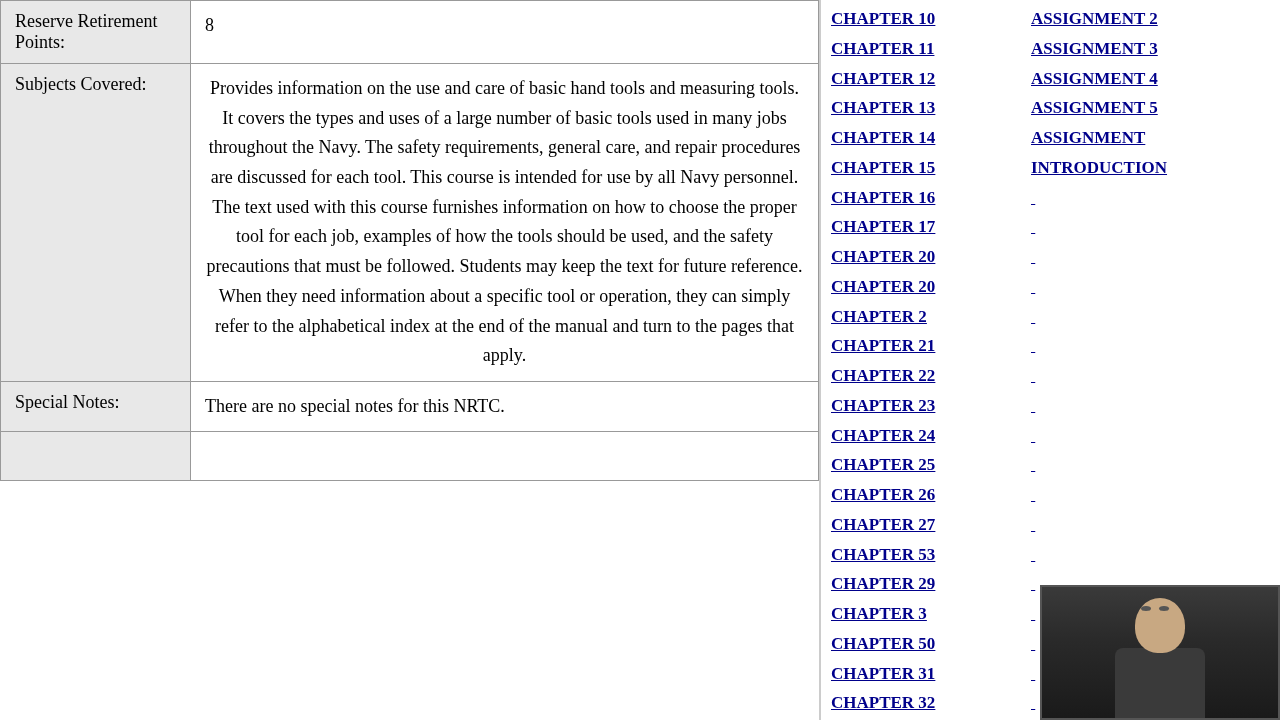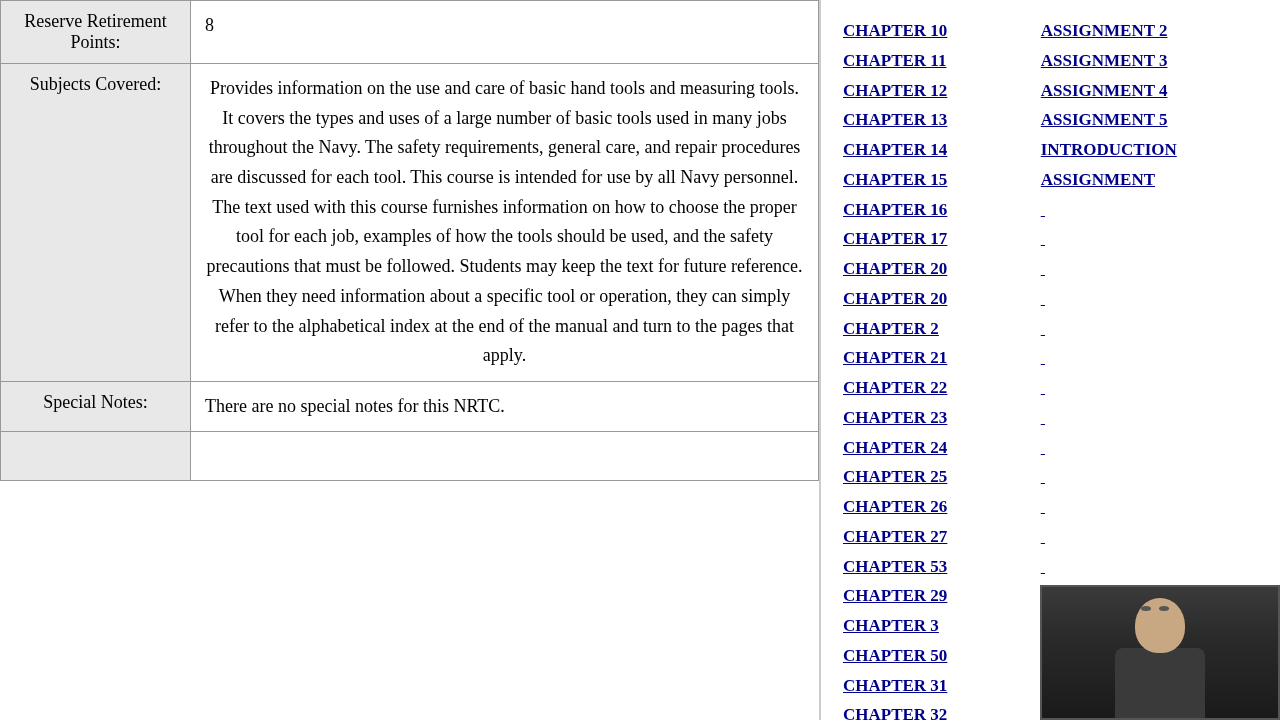--- a/index.html
+++ b/index.html
@@ -30,42 +30,41 @@
       border: 1px solid #999;
       vertical-align: top;
       padding: 10px 14px;
     }
 
     .label-cell {
       width: 190px;
       background: #e8e8e8;
       font-weight: normal;
       font-size: 18px;
-      text-align: center;
     }
 
     .value-cell {
       font-size: 18px;
       line-height: 1.6;
     }
 
     .subjects-text {
       font-size: 18px;
       line-height: 1.65;
       text-align: center;
     }
 
     
     .sidebar {
       width: 460px;
       height: 720px;
       overflow-y: auto;
       background: #fff;
       border-left: 1px solid #ccc;
-      padding: 12px;
+      padding: 0;
       display: flex;
       flex-direction: column;
     }
 
     .sidebar-columns {
       display: flex;
       flex-direction: row;
       padding: 4px 0;
     }
 
@@ -210,22 +209,22 @@
         <a class="sidebar-link" href="#">CHAPTER 50</a>
         <a class="sidebar-link" href="#">CHAPTER 31</a>
         <a class="sidebar-link" href="#">CHAPTER 32</a>
       </div>
     <div class="assignment-col">
 
     <a class="sidebar-link" href="#">ASSIGNMENT 2</a>
         <a class="sidebar-link" href="#">ASSIGNMENT 3</a>
         <a class="sidebar-link" href="#">ASSIGNMENT 4</a>
         <a class="sidebar-link" href="#">ASSIGNMENT 5</a>
+        <a class="sidebar-link" href="#">ASSIGNMENT</a>
         <a class="sidebar-link" href="#">INTRODUCTION</a>
-        <a class="sidebar-link" href="#">ASSIGNMENT</a>
         <span class="sidebar-link">&nbsp;</span>
         <span class="sidebar-link">&nbsp;</span>
         <span class="sidebar-link">&nbsp;</span>
         <span class="sidebar-link">&nbsp;</span>
         <span class="sidebar-link">&nbsp;</span>
         <span class="sidebar-link">&nbsp;</span>
         <span class="sidebar-link">&nbsp;</span>
         <span class="sidebar-link">&nbsp;</span>
         <span class="sidebar-link">&nbsp;</span>
         <span class="sidebar-link">&nbsp;</span>

